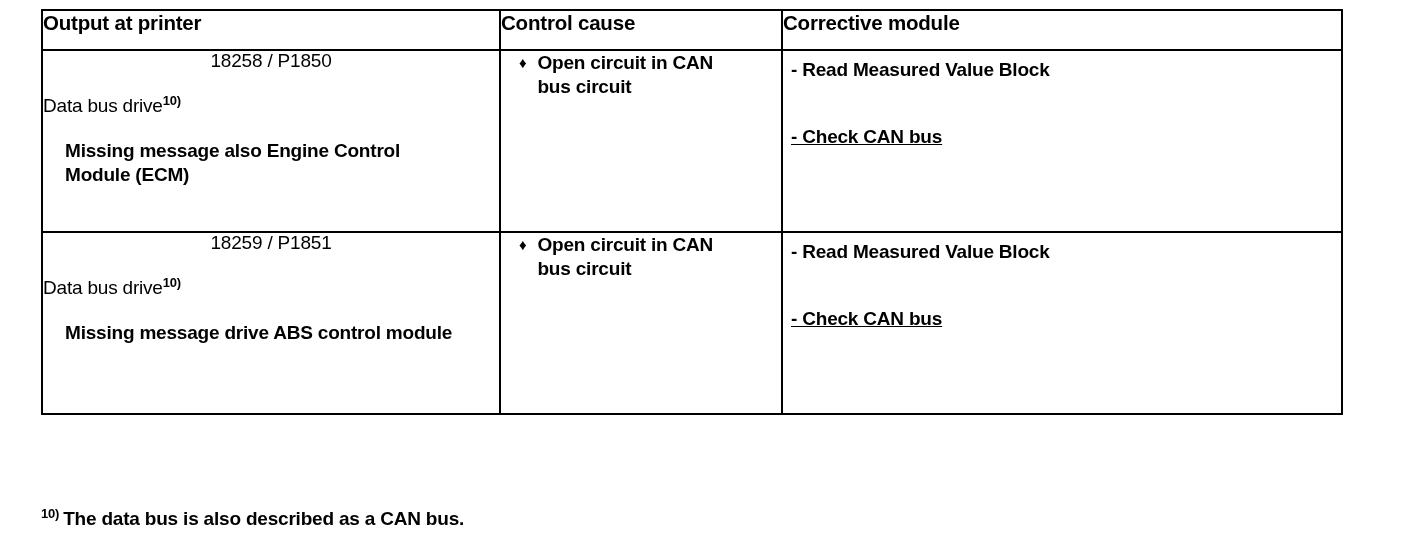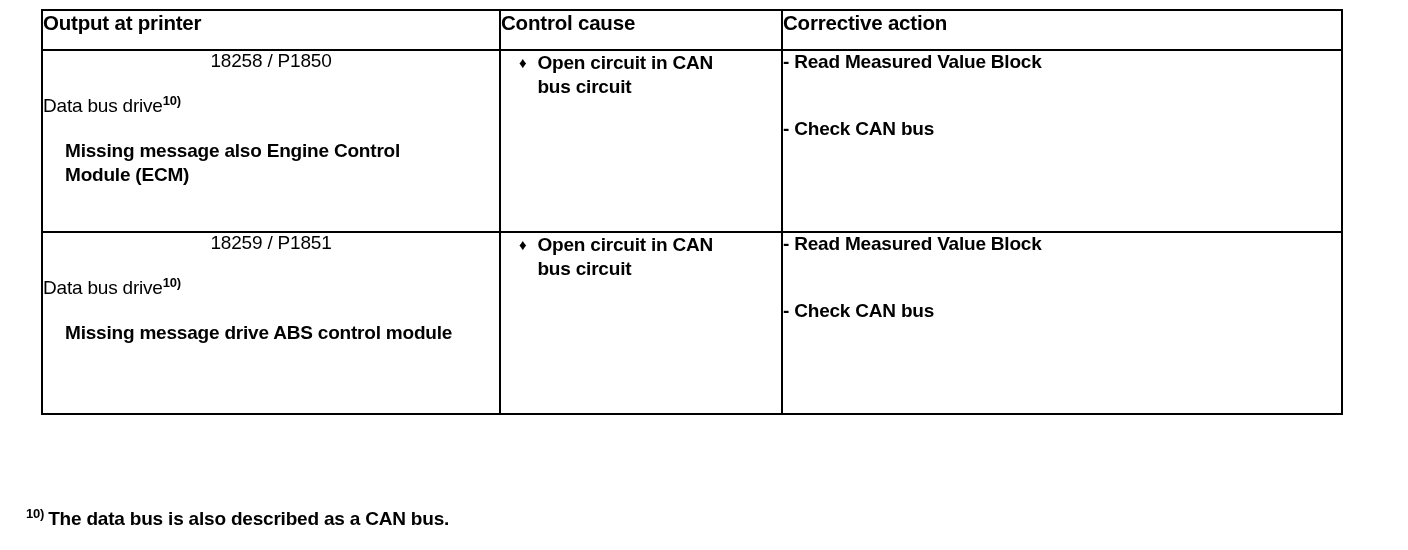--- a/index.html
+++ b/index.html
@@ -126,40 +126,41 @@
     line-height: 1.55;
     margin-right: 11px;
   }
 
   .cause-text {
     max-width: 208px;
   }
 
   
   .action-list {
-    margin: 0;
+    margin: 8px;
     padding: 0;
   }
 
   .action-item {
     font-size: 19px;
     font-weight: bold;
     letter-spacing: -0.2px;
     line-height: 1.2;
     white-space: nowrap;
   }
 
   .action-item + .action-item {
     margin-top: 44px;
+    text-decoration: underline;
   }
 
   
   .footnote {
     position: absolute;
-    left: 26px;
+    left: 41px;
     top: 508px;
     font-size: 19px;
     font-weight: bold;
     letter-spacing: -0.2px;
     white-space: nowrap;
   }
 
   .footnote .sup {
     margin-right: 4px;
   }
@@ -173,21 +174,21 @@
     <colgroup>
       <col class="col-output">
       <col class="col-cause">
       <col class="col-action">
     </colgroup>
 
     <thead>
       <tr>
         <th class="head-cell">Output at printer</th>
         <th class="head-cell">Control cause</th>
-        <th class="head-cell">Corrective action</th>
+        <th class="head-cell">Corrective module</th>
       </tr>
     </thead>
 
     <tbody>
 
       <tr>
         <td class="body-cell cell-output">
           <div class="code-line">18258 / P1850</div>
           <div class="bus-line">
             <span>Data bus drive</span><span class="sup">10)</span>

